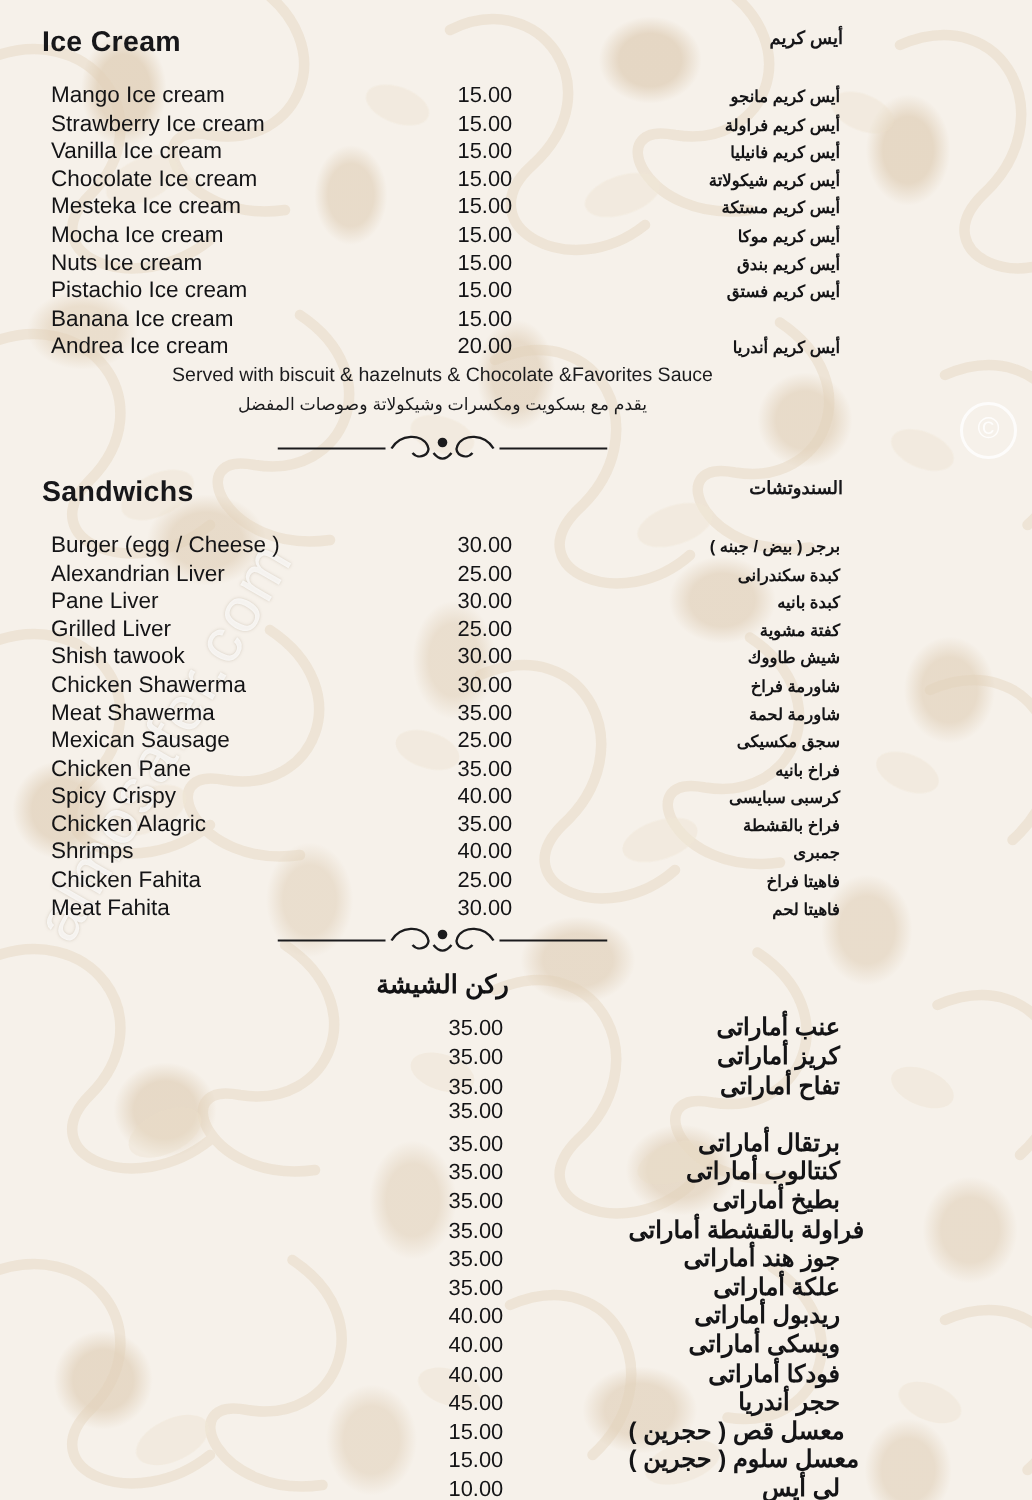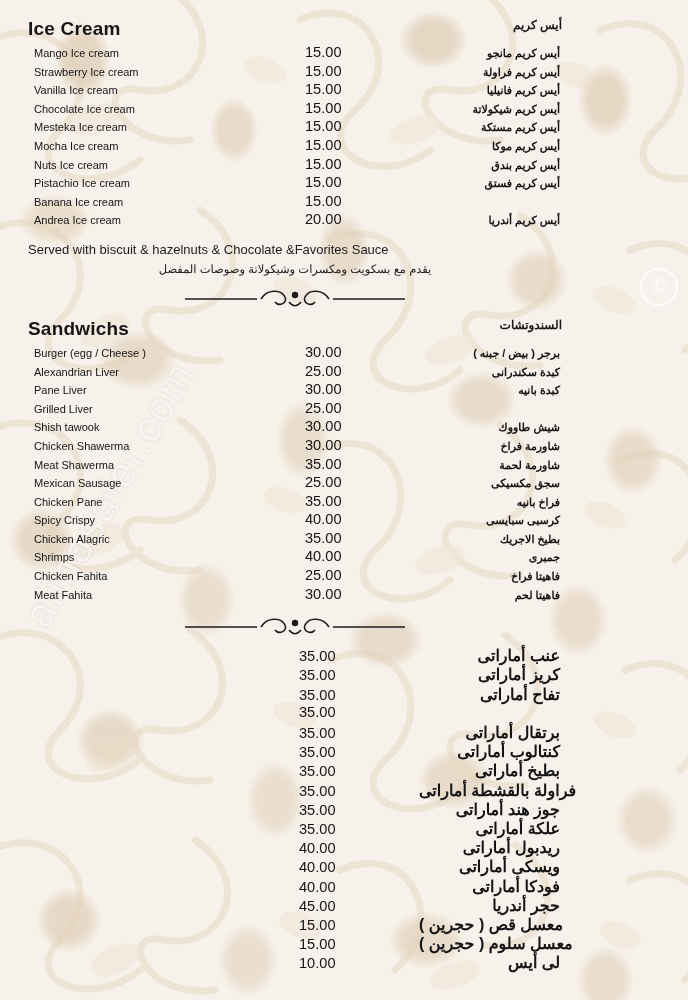--- a/index.html
+++ b/index.html
@@ -112,45 +112,46 @@
   .items { margin-top: 2px; }
 
   .item-row {
     display: flex;
     align-items: baseline;
     height: 18.6px;
   }
   .item-en {
     flex: 0 0 265px;
     padding-left: 6px;
-    font-size: 11px;
+    font-size: 15px;
     color: #141416;
     white-space: nowrap;
     overflow: hidden;
+    margin-top: 11px;
   }
   .item-price {
     flex: 0 0 120px;
     font-size: 14.6px;
     color: #141416;
     text-align: left;
     padding-left: 6px;
   }
   .item-ar {
     flex: 1 1 auto;
     font-size: 11px;
     font-weight: bold;
     color: #141416;
     direction: rtl;
     text-align: right;
     white-space: nowrap;
     padding-right: 2px;
   }
 
   .served-note {
-    text-align: left;
+    text-align: center;
     font-size: 13px;
     color: #1b1b1d;
     margin-top: 12px;
   }
   .served-note-ar {
     text-align: center;
     font-size: 11.5px;
     color: #1b1b1d;
     direction: rtl;
     margin-top: 5px;
@@ -354,20 +355,21 @@
         <div class="item-ar">كبدة سكندرانى</div>
       </div>
       <div class="item-row">
         <div class="item-en">Pane Liver</div>
         <div class="item-price">30.00</div>
         <div class="item-ar">كبدة بانيه</div>
       </div>
       <div class="item-row">
         <div class="item-en">Grilled Liver</div>
         <div class="item-price">25.00</div>
+        <div class="item-ar">كفتة مشوية</div>
       </div>
       <div class="item-row">
         <div class="item-en">Shish tawook</div>
         <div class="item-price">30.00</div>
         <div class="item-ar">شيش طاووك</div>
       </div>
       <div class="item-row">
         <div class="item-en">Chicken Shawerma</div>
         <div class="item-price">30.00</div>
         <div class="item-ar">شاورمة فراخ</div>
@@ -388,21 +390,21 @@
         <div class="item-ar">فراخ بانيه</div>
       </div>
       <div class="item-row">
         <div class="item-en">Spicy Crispy</div>
         <div class="item-price">40.00</div>
         <div class="item-ar">كرسبى سبايسى</div>
       </div>
       <div class="item-row">
         <div class="item-en">Chicken Alagric</div>
         <div class="item-price">35.00</div>
-        <div class="item-ar">بطيخ الاجريك</div>
+        <div class="item-ar">فراخ بالقشطة</div>
       </div>
       <div class="item-row">
         <div class="item-en">Shrimps</div>
         <div class="item-price">40.00</div>
         <div class="item-ar">جمبرى</div>
       </div>
       <div class="item-row">
         <div class="item-en">Chicken Fahita</div>
         <div class="item-price">25.00</div>
         <div class="item-ar">فاهيتا فراخ</div>
@@ -420,20 +422,21 @@
       <line x1="0" y1="13" x2="72" y2="13" stroke="#1b1b1d" stroke-width="1.4"></line>
       <line x1="148" y1="13" x2="220" y2="13" stroke="#1b1b1d" stroke-width="1.4"></line>
       <path d="M76 13 C 82 3, 96 3, 100 11 C 103 17, 94 21, 90 16" fill="none" stroke="#1b1b1d" stroke-width="1.6"></path>
       <path d="M144 13 C 138 3, 124 3, 120 11 C 117 17, 126 21, 130 16" fill="none" stroke="#1b1b1d" stroke-width="1.6"></path>
       <circle cx="110" cy="9" r="3.2" fill="#1b1b1d"></circle>
       <path d="M104 16 C 108 21, 112 21, 116 16" fill="none" stroke="#1b1b1d" stroke-width="1.6"></path>
     </svg>
   </div>
 
   <div class="section">
+    <div class="shisha-title">ركن الشيشة</div>
 
     <div class="items">
       <div class="shisha-row">
         <div class="shisha-spacer"></div>
         <div class="shisha-price">35.00</div>
         <div class="shisha-ar">عنب أماراتى</div>
       </div>
       <div class="shisha-row">
         <div class="shisha-spacer"></div>
         <div class="shisha-price">35.00</div>

